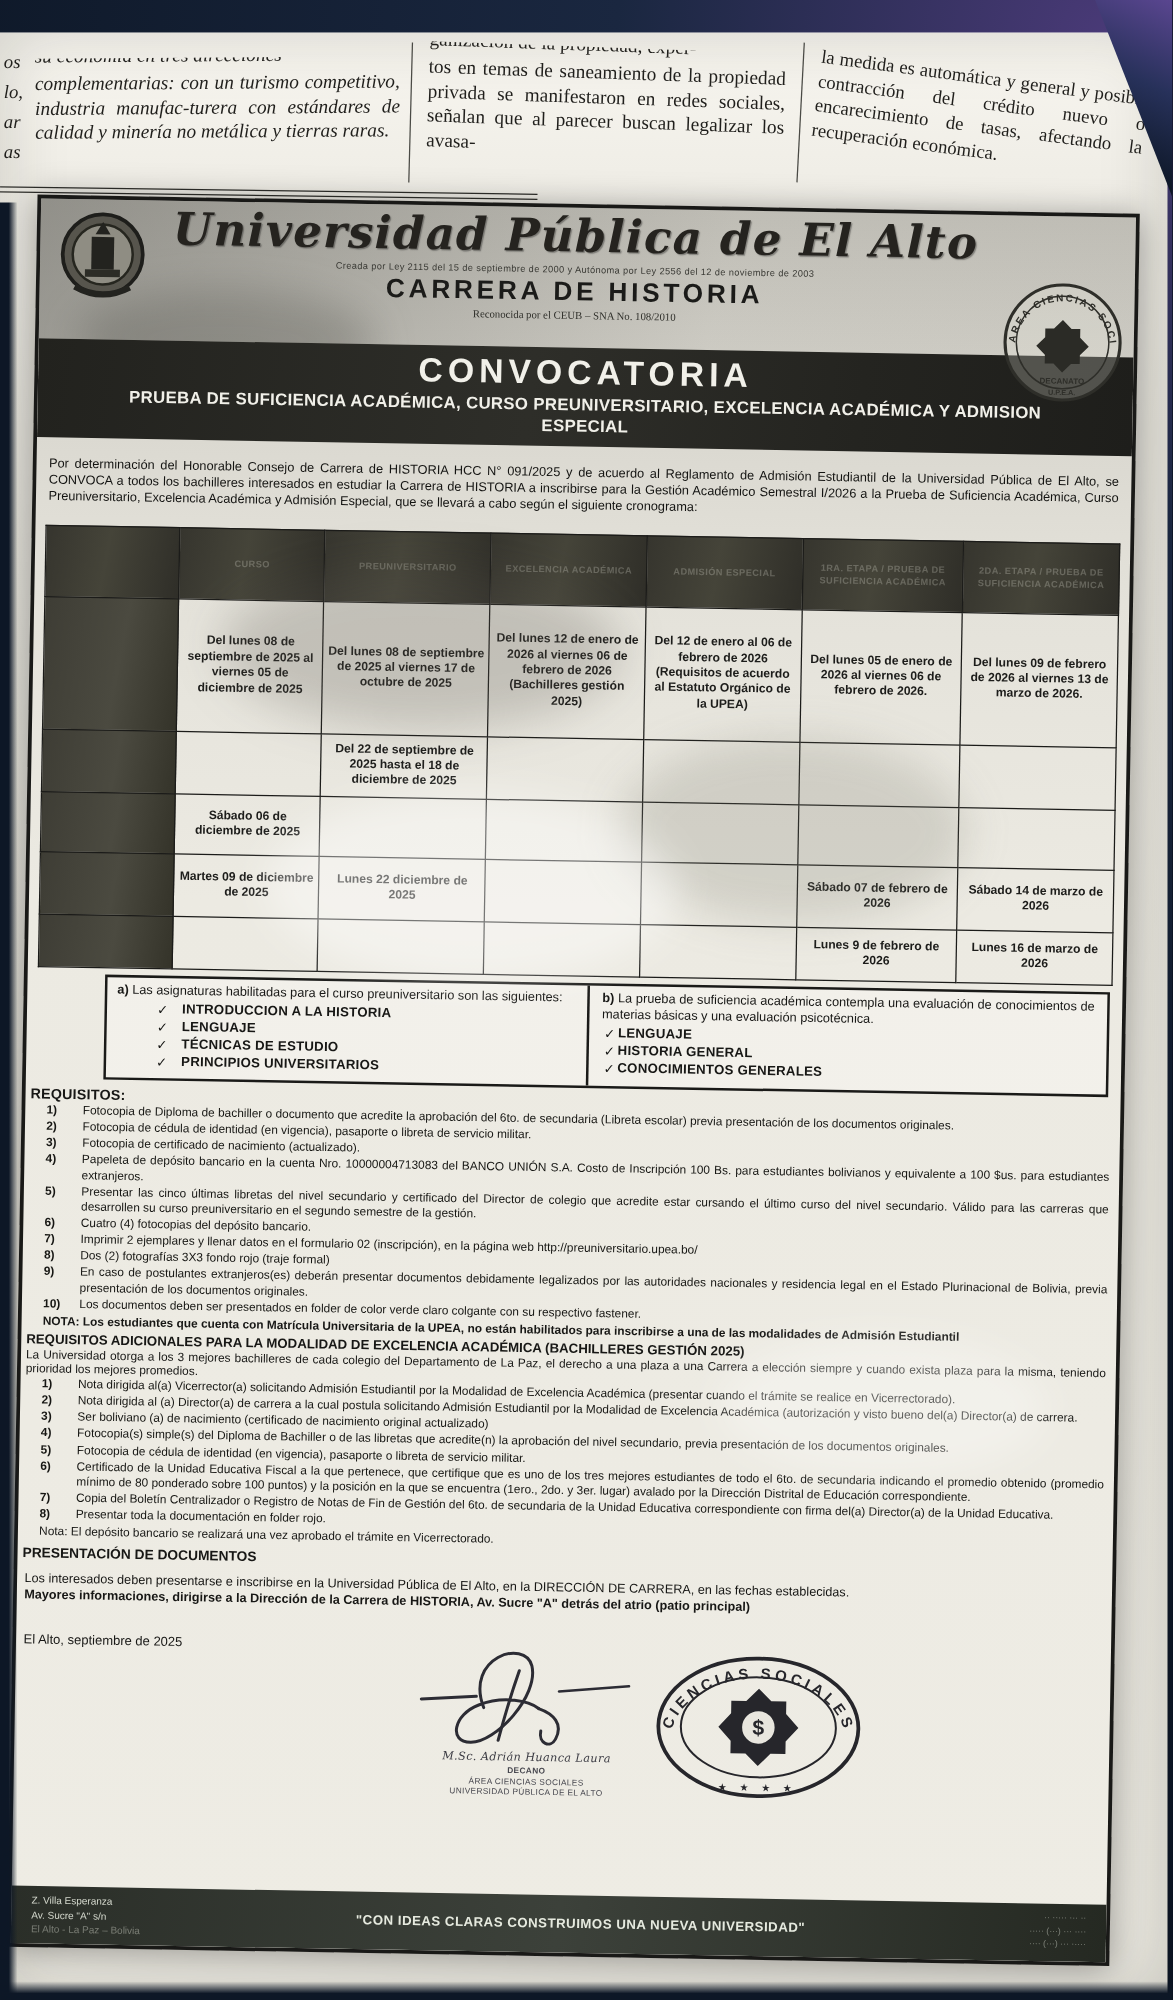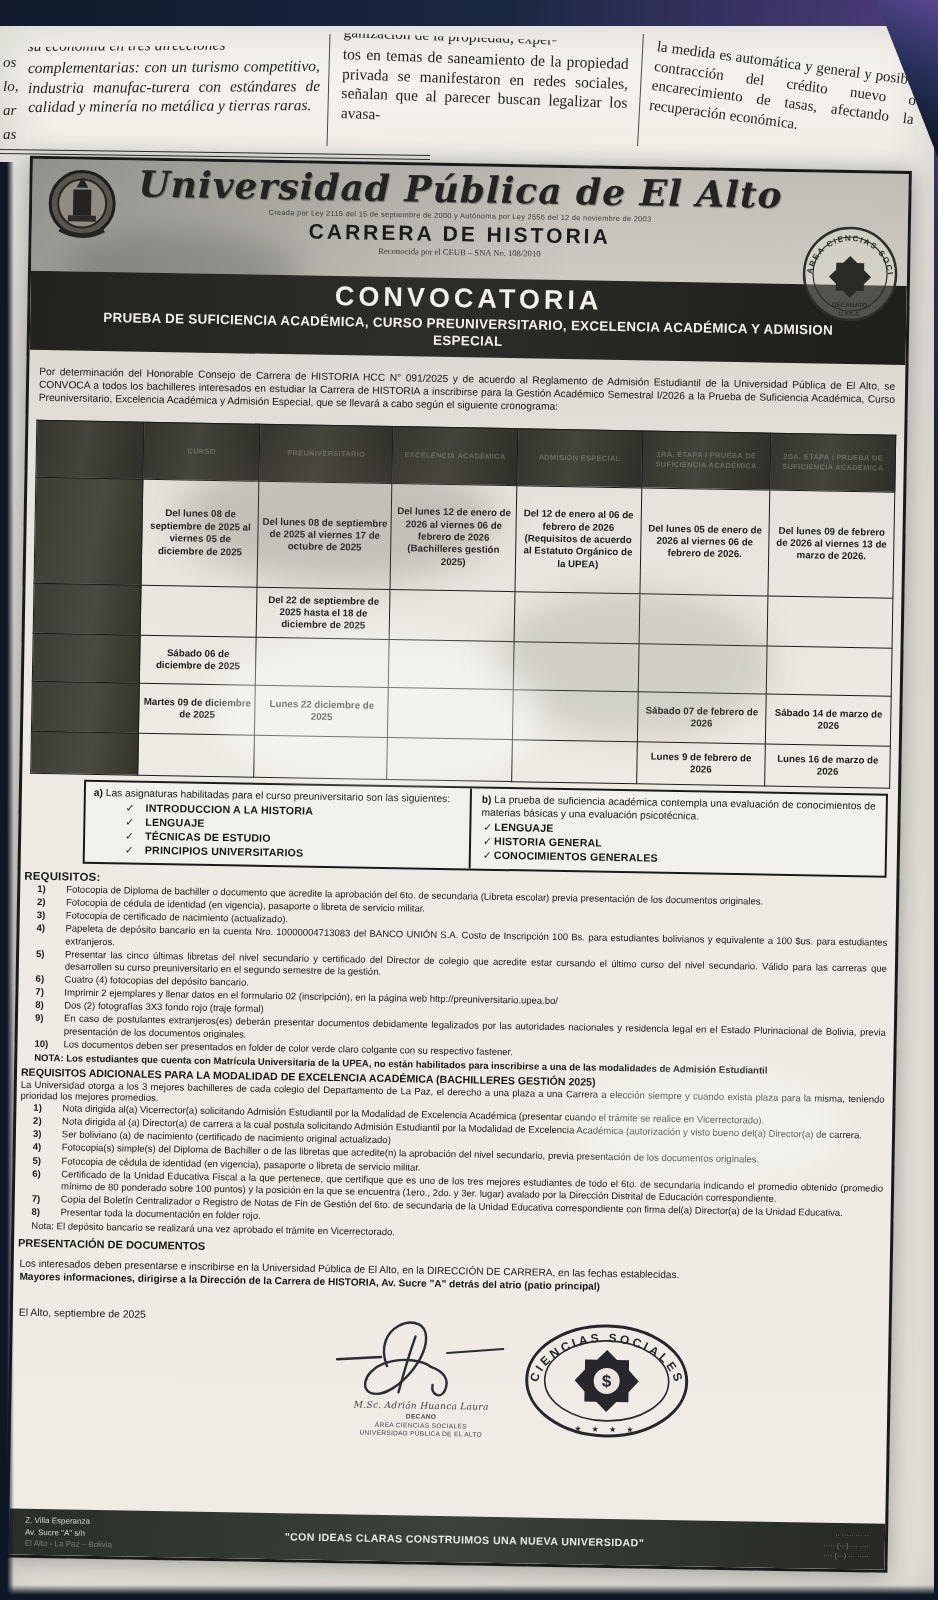--- a/index.html
+++ b/index.html
@@ -12,21 +12,21 @@
   .corner{position:absolute;right:0;top:0;width:72px;height:158px;
     clip-path:polygon(14% 0,100% 0,100% 100%);
     background:linear-gradient(205deg,#5a4690 0%,#27315a 40%,#0d1726 80%);}
   .edge-left{position:absolute;left:0;top:162px;width:14px;height:1438px;
     background:linear-gradient(90deg,#0d1726 50%,rgba(13,23,38,0));}
   .edge-bottom{position:absolute;left:0;top:1585px;width:100%;height:15px;
     background:linear-gradient(0deg,#0d1726 35%,rgba(13,23,38,0));}
 
   
   .news{position:absolute;left:0;top:30px;width:934px;height:132px;color:#201f1c;}
-  .mcol{position:absolute;left:3px;top:20px;width:22px;font:italic 15px "Liberation Serif",serif;
+  .mcol{position:absolute;left:3px;top:8px;width:22px;font:italic 15px "Liberation Serif",serif;
     line-height:24px;white-space:pre-line;}
   .ncol{position:absolute;font-family:"Liberation Serif",serif;font-size:15.5px;line-height:19.5px;text-align:justify;}
   .ncol .cut{height:11px;overflow:hidden;position:relative;}
   .ncol .cut span{position:absolute;bottom:3px;left:0;white-space:nowrap;}
   .c1{left:28px;top:16px;width:292px;font-style:italic;transform:rotate(-.4deg);}
   .c2{left:342px;top:8px;width:286px;transform:rotate(2deg);}
   .c3{left:652px;top:24px;width:264px;font-size:15px;transform:rotate(7.5deg);}
   .vd{position:absolute;top:4px;width:1px;height:112px;background:#4a4a45;}
   .vd1{left:328px;transform:rotate(1.5deg);}
   .vd2{left:640px;transform:rotate(3deg);}

